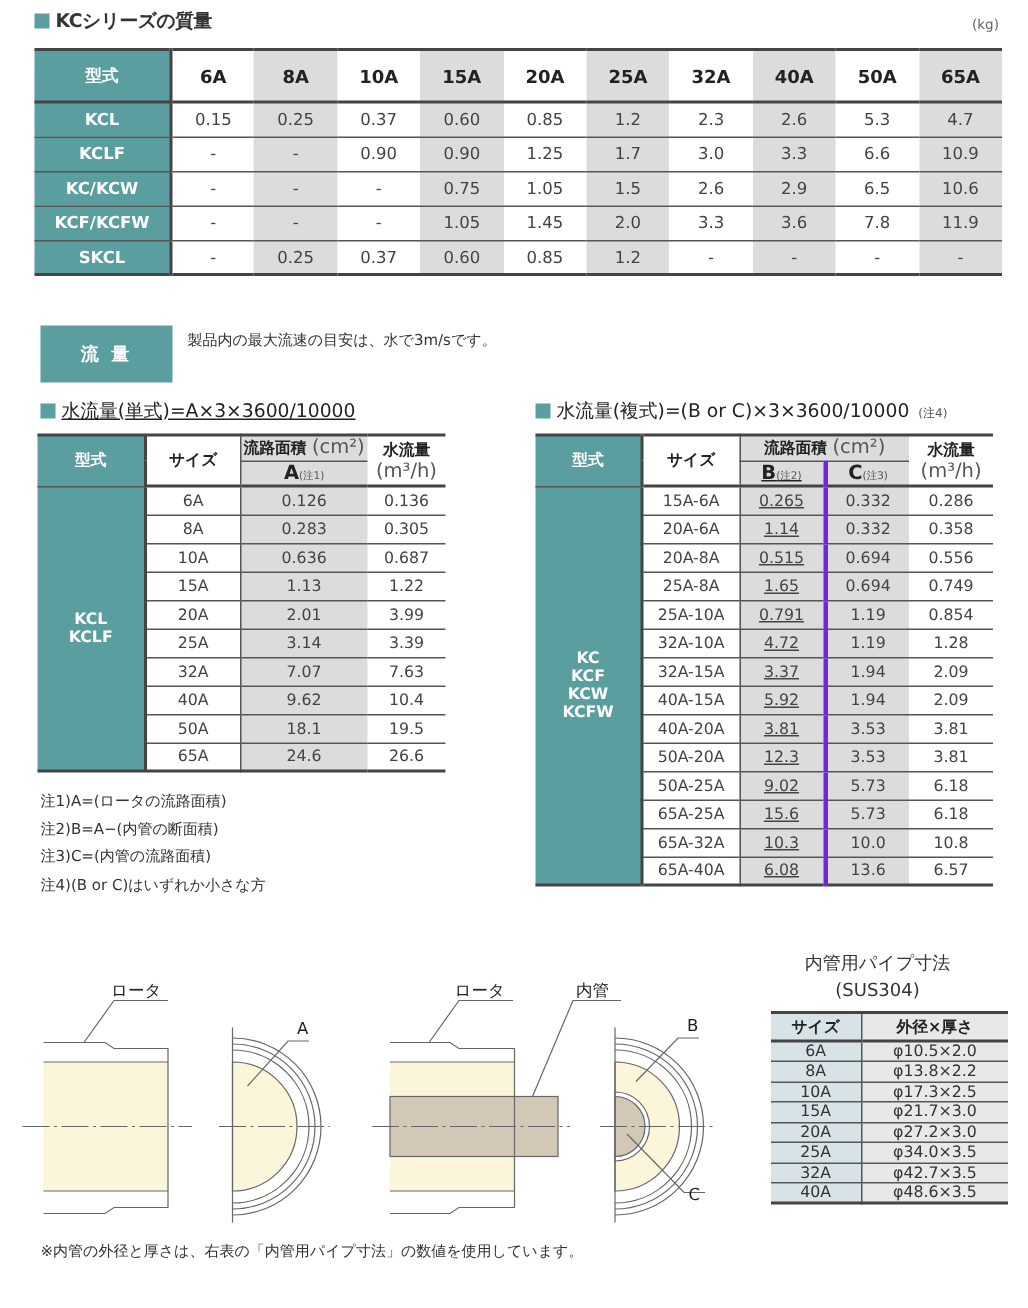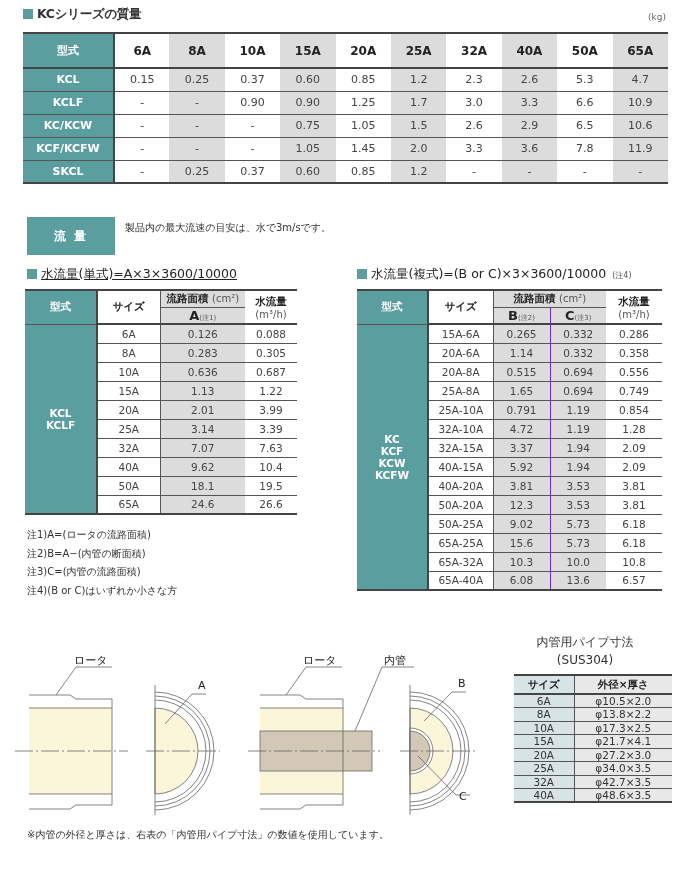--- a/index.html
+++ b/index.html
@@ -27,23 +27,23 @@
   .flowdesc { left: 125px; top: 220px; font-size: 10px; color: #333; line-height: 16px; }
 
   .formula { font-size: 12.5px; color: #222; }
   .formula .note { font-size: 8px; color: #555; margin-left: 6px; }
 
   .ft { border-top: 2px solid #444; border-bottom: 2px solid #444; }
   .ft td, .ft th { text-align: center; font-size: 10.5px; height: 19px; border-bottom: 1px solid #555; color: #444; font-weight: normal; }
   .ft .hk { background: #5b9ea0; color: #fff; font-weight: bold; border-right: 2px solid #444; font-size: 10.5px; }
   .ft .sz { border-right: 1px solid #555; }
   .ft .g { background: #dcdcdd; }
-  .ft .bd { border-right: 1px solid #6d28d9; }
+  .ft .bd { border-right: 3px solid #6d28d9; text-decoration: underline; }
   .ft thead th { font-weight: bold; color: #222; }
-  .ft thead .sub { font-size: 10px; font-weight: normal; color: #555; }
+  .ft thead .sub { font-size: 13px; font-weight: normal; color: #555; }
   .ft thead tr.h2 th { border-bottom: 2px solid #444; }
   .ft .big { font-size: 13px; font-weight: bold; color: #222; }
   .ft .sm { font-size: 7px; font-weight: normal; color: #555; }
 
   .notes { left: 27px; top: 526px; font-size: 10px; color: #333; line-height: 18.5px; }
 
   
   .pipe-title { left: 500px; top: 633px; width: 170px; text-align: center; font-size: 12px; color: #333; line-height: 18px; }
   .pipe { left: 514px; top: 674px; width: 158px; border-top: 2px solid #444; border-bottom: 2px solid #444; }
   .pipe td, .pipe th { text-align: center; font-size: 10.5px; height: 13.5px; border-bottom: 1px solid #555; color: #333; }
@@ -178,21 +178,21 @@
     </tr>
   </thead>
   <tbody id="single-body">
       <tr>
         <td class="hk" rowspan="10">
           <div>KCL</div>
           <div>KCLF</div>
         </td>
         <td class="sz">6A</td>
         <td class="g">0.126</td>
-        <td>0.088</td>
+        <td>0.136</td>
       </tr>
       <tr>
         <td class="sz">8A</td>
         <td class="g">0.283</td>
         <td>0.305</td>
       </tr>
       <tr>
         <td class="sz">10A</td>
         <td class="g">0.636</td>
         <td>0.687</td>
@@ -432,21 +432,21 @@
       <tr>
         <td class="c1">8A</td>
         <td class="c2">φ13.8×2.2</td>
       </tr>
       <tr>
         <td class="c1">10A</td>
         <td class="c2">φ17.3×2.5</td>
       </tr>
       <tr>
         <td class="c1">15A</td>
-        <td class="c2">φ21.7×4.1</td>
+        <td class="c2">φ21.7×3.0</td>
       </tr>
       <tr>
         <td class="c1">20A</td>
         <td class="c2">φ27.2×3.0</td>
       </tr>
       <tr>
         <td class="c1">25A</td>
         <td class="c2">φ34.0×3.5</td>
       </tr>
       <tr>

